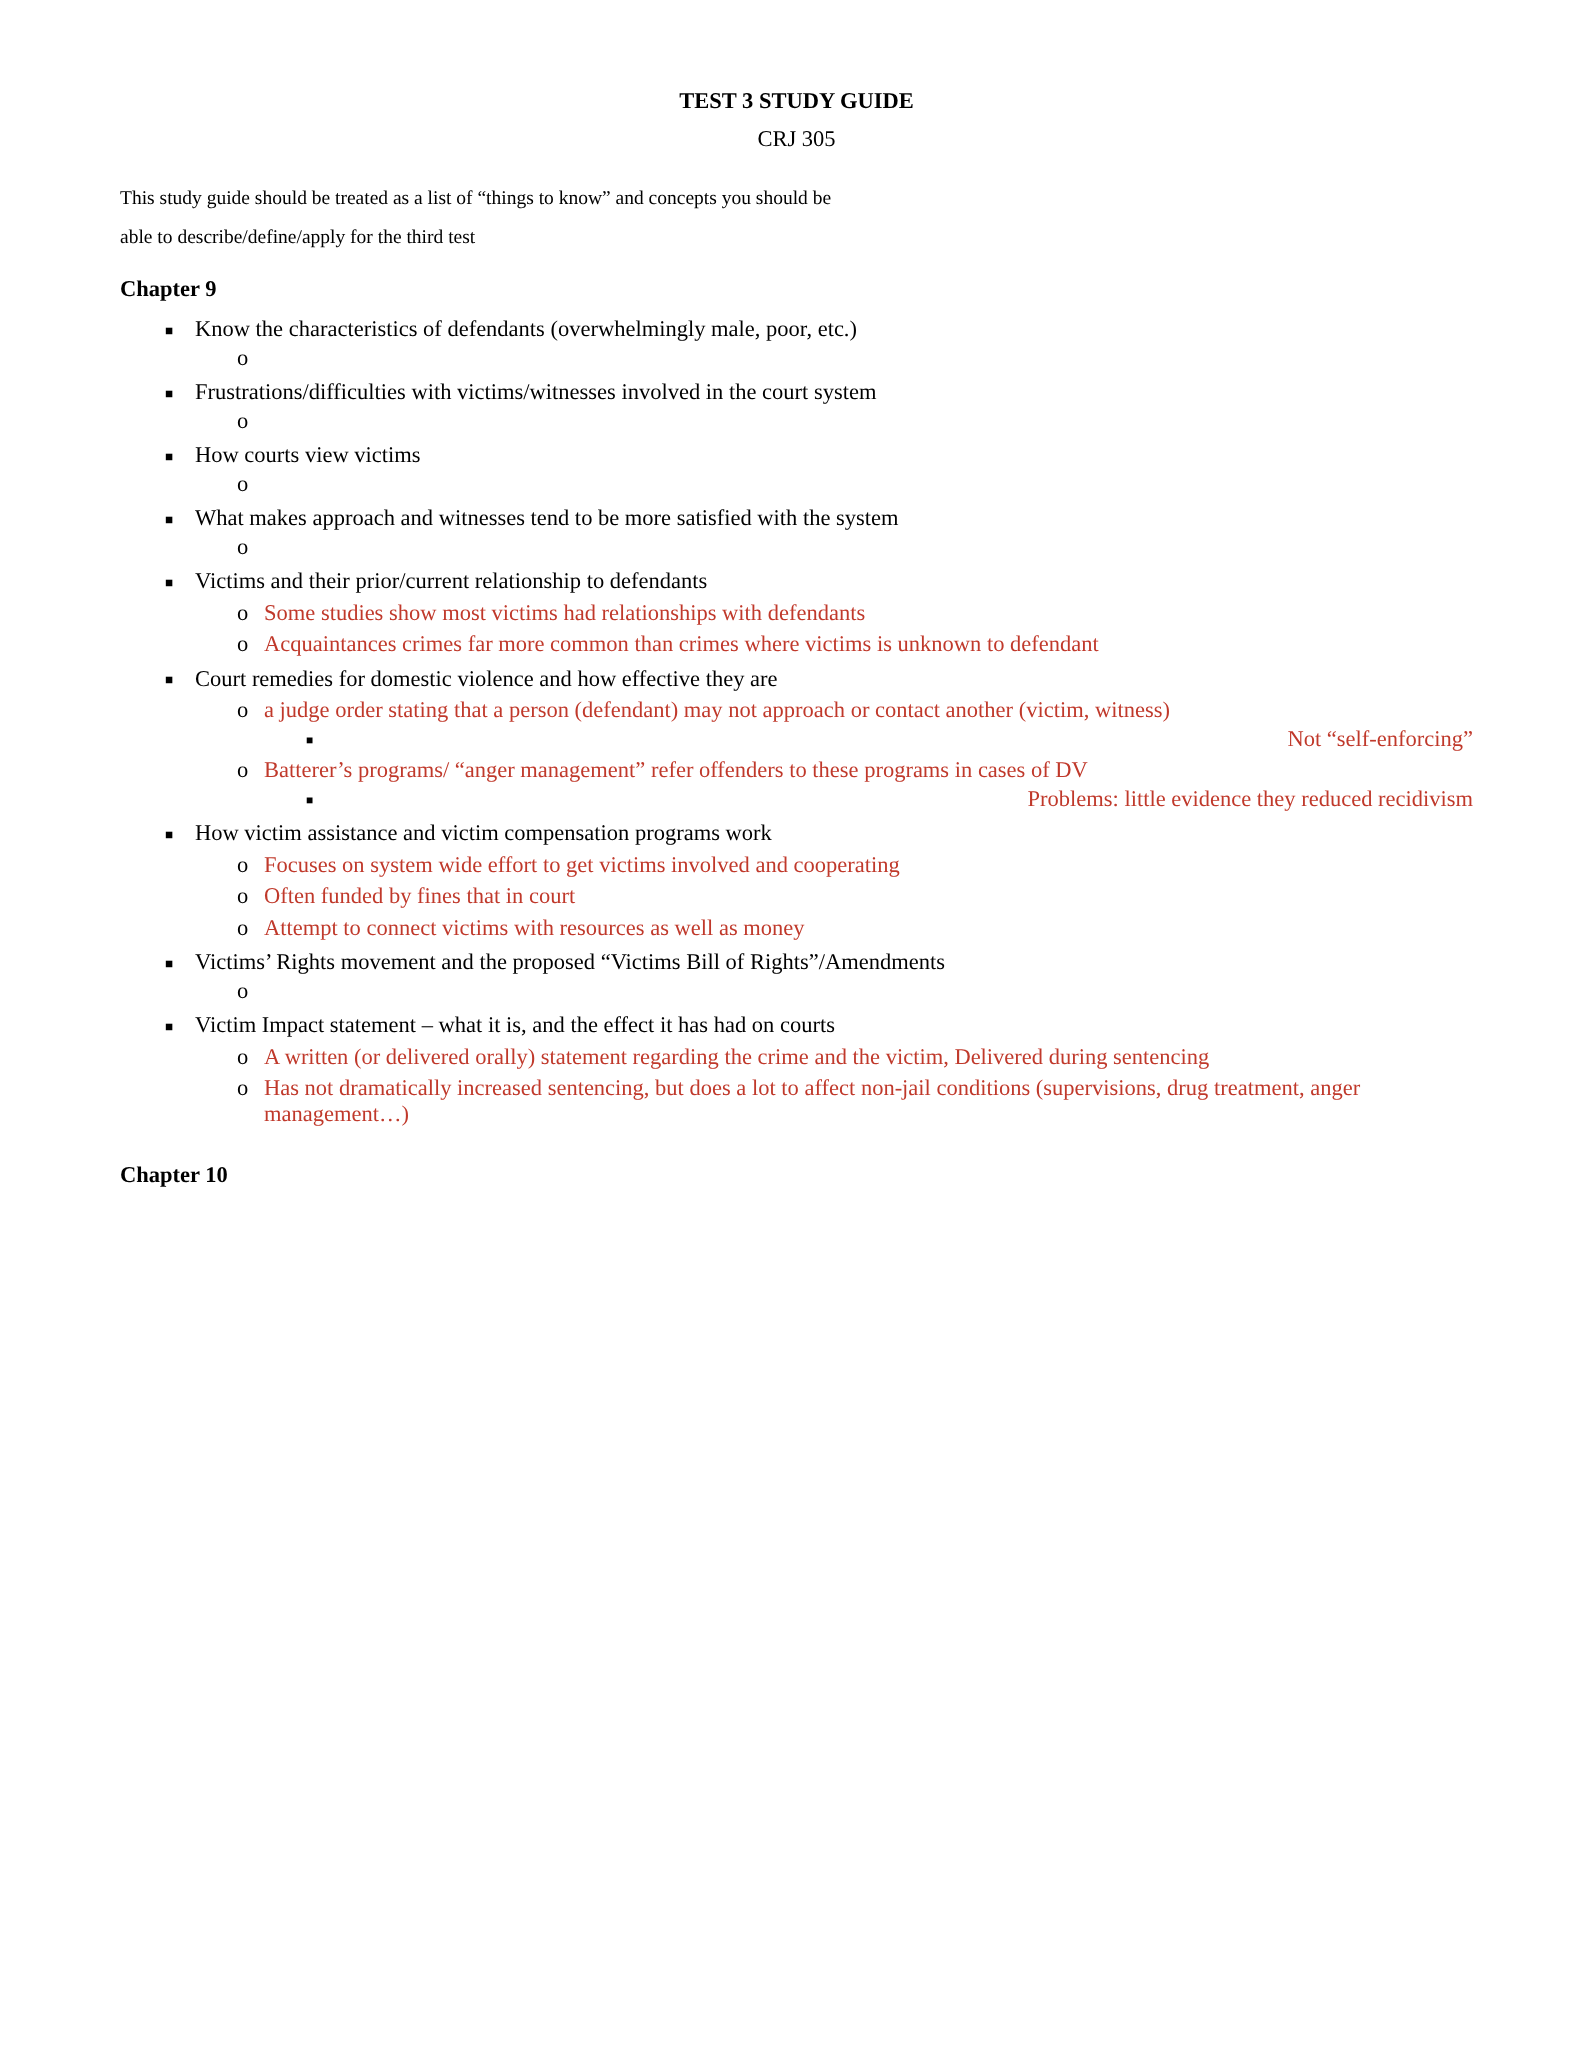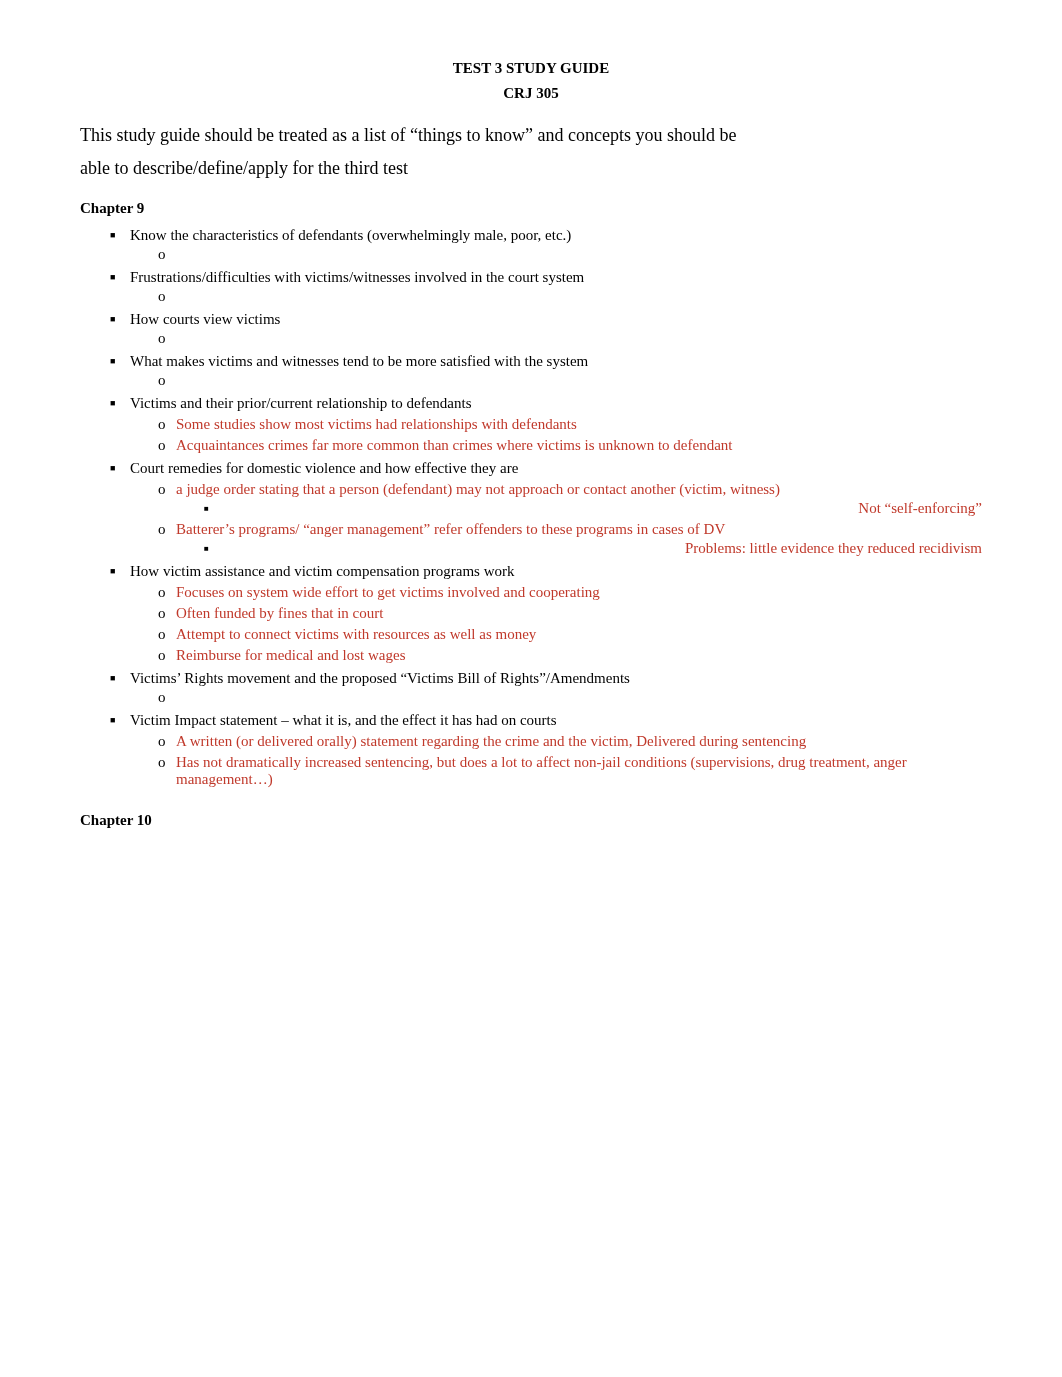--- a/index.html
+++ b/index.html
@@ -21,26 +21,26 @@
     .page-title {
       text-align: center;
       font-size: 15px;
       font-weight: bold;
       margin-bottom: 8px;
     }
 
     .page-subtitle {
       text-align: center;
       font-size: 15px;
-      font-weight: bold;
+      font-weight: normal;
       margin-bottom: 20px;
     }
 
     .intro-text {
-      font-size: 18px;
+      font-size: 13px;
       margin-bottom: 6px;
       line-height: 1.5;
     }
 
     .chapter-heading {
       font-size: 15px;
       font-weight: bold;
       margin-top: 18px;
       margin-bottom: 10px;
     }
@@ -143,21 +143,21 @@
     <span>Frustrations/difficulties with victims/witnesses involved in the court system</span>
     <span class="placeholder-o">o</span>
   </li>
 
   <li>
     <span>How courts view victims</span>
     <span class="placeholder-o">o</span>
   </li>
 
   <li>
-    <span>What makes victims and witnesses tend to be more satisfied with the system</span>
+    <span>What makes approach and witnesses tend to be more satisfied with the system</span>
     <span class="placeholder-o">o</span>
   </li>
 
   <li>
     <span>Victims and their prior/current relationship to defendants</span>
     <ul class="level2">
       <li>
         <span class="red">Some studies show most victims had relationships with defendants</span>
       </li>
       <li>
@@ -193,23 +193,20 @@
     <ul class="level2">
       <li>
         <span class="red">Focuses on system wide effort to get victims involved and cooperating</span>
       </li>
       <li>
         <span class="red">Often funded by fines that in court</span>
       </li>
       <li>
         <span class="red">Attempt to connect victims with resources as well as money</span>
       </li>
-      <li>
-        <span class="red">Reimburse for medical and lost wages</span>
-      </li>
     </ul>
   </li>
 
   <li>
     <span>Victims’ Rights movement and the proposed “Victims Bill of Rights”/Amendments</span>
     <span class="placeholder-o">o</span>
   </li>
 
   <li>
     <span>Victim Impact statement – what it is, and the effect it has had on courts</span>

